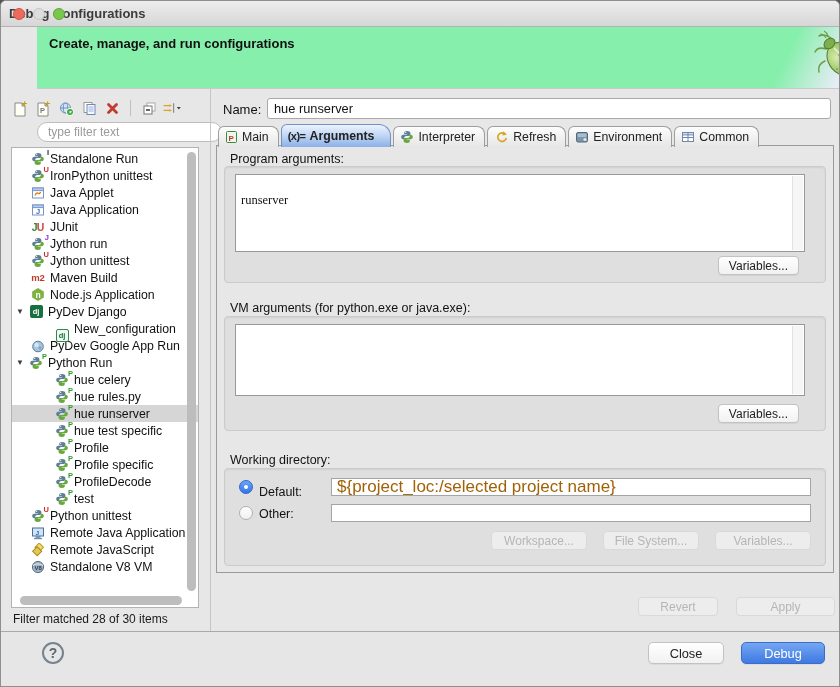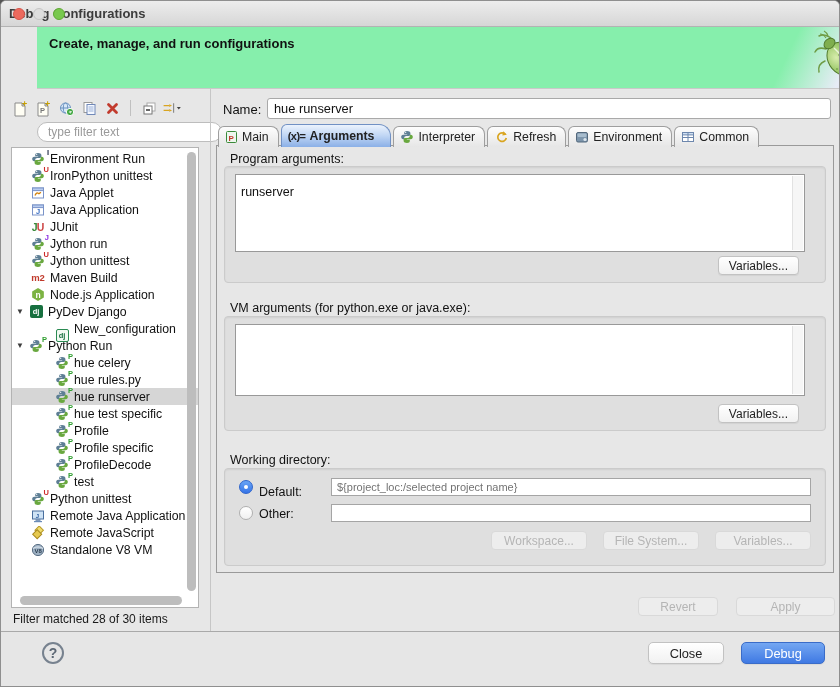--- a/index.html
+++ b/index.html
@@ -76,37 +76,37 @@
   .slabel.vma { top:155px; }
   .slabel.wdl { top:307px; }
   .group { position:absolute; left:7px; width:602px; background:#dfdfdf; border:1px solid #cbcbcb;
            border-radius:4px; box-shadow:inset 0 1px 2px rgba(0,0,0,0.07); }
   .g1 { top:20px;  height:117px; }
   .g2 { top:170px; height:115px; }
   .g3 { top:322px; height:98px; }
   .ta { position:absolute; left:10px; top:7px; width:570px; background:#fff; border:1px solid #999;
         font-size:12.5px; color:#111; }
   .g1 .ta { height:78px; } .g2 .ta { height:72px; }
-  .taval { display:block; padding:10px 16px 2px 5px; white-space:pre-wrap; }
+  .taval { display:block; padding:18px 16px 2px 5px; white-space:pre-wrap;font-family:Liberation Serif, serif; }
   .tasb { position:absolute; right:1px; top:1px; bottom:1px; width:11px; background:#f6f6f6; border-left:1px solid #e2e2e2; }
   .btn { display:inline-flex; align-items:center; justify-content:center; height:19px; padding:0 10px;
          background:linear-gradient(#ffffff,#f1f1f1); border:1px solid #c2c2c2; border-radius:4px;
          font-size:12px; color:#222; box-shadow:0 1px 1px rgba(0,0,0,0.06); cursor:default; }
   .btn.disabled { color:#b5b5b5; background:#ededed; border-color:#d9d9d9; box-shadow:none; }
   .gbtn { position:absolute; right:26px; bottom:7px; min-width:80px; }
   .radio { position:absolute; left:14px; width:14px; height:14px; border-radius:50%;
            border:1px solid #b0b0b0; background:linear-gradient(#fff,#f0f0f0); }
   .radio.on { background:linear-gradient(#6aa5f5,#3574e8); border-color:#2f65cc; }
   .radio.on::after { content:""; position:absolute; left:4px; top:4px; width:4px; height:4px;
                      background:#fff; border-radius:50%; }
   .r1 { top:11px; } .r2 { top:37px; }
   .rlabel { position:absolute; left:34px; font-size:12.5px; color:#111; }
   .dl { top:16px; } .ol { top:38px; }
   .winput { position:absolute; left:106px; width:480px; height:18px; background:#fff; border:1px solid #a5a5a5;
-            font-size:11px; padding:0 5px; color:#737373; outline:none; }
+            font-size:17px; padding:0 5px; color:#a16207; outline:none; }
   .i1 { top:9px; } .i2 { top:35px; }
   .wdbtns { position:absolute; right:14px; top:62px; display:flex; gap:16px; }
   .wdbtns .btn { min-width:96px; }
 
   .revert { position:absolute; left:637px; top:596px; width:80px; }
   .apply  { position:absolute; left:735px; top:596px; width:99px; }
 
   
   .separator { position:absolute; left:0; top:630px; width:100%; height:1px; background:#a9a9a9; }
   .bottombar { position:absolute; left:0; top:631px; width:100%; height:56px; background:#e6e6e6; }
@@ -227,21 +227,21 @@
     <div id="tree-rows">
         <div class="trow pad-leaf">
           <span class="ic">
             <svg width="14" height="14" viewBox="0 0 14 14">
               <path d="M7 1C5 1 4.2 1.8 4.2 3v1.2h3v.6H3.2C1.9 4.8 1.2 5.8 1.2 7s.7 2.2 2 2.2h1V7.9C4.2 6.7 5.2 6 6.3 6h2.5c1 0 1.6-.7 1.6-1.7V3C10.4 1.8 9 1 7 1z" fill="#5d7e94"></path>
               <circle cx="5.7" cy="2.4" r=".55" fill="#fff"></circle>
               <path d="M7 13c2 0 2.8-.8 2.8-2V9.8h-3v-.6h4c1.3 0 2-1 2-2.2s-.7-2.2-2-2.2h-1v1.3C9.8 7.3 8.8 8 7.7 8H5.2c-1 0-1.6.7-1.6 1.7V11c0 1.2 1.4 2 3.4 2z" fill="#69a83f"></path>
             </svg>
             <b class="sup" style="color:#16213e">I</b>
           </span>
-          <span>Environment Run</span>
+          <span>Standalone Run</span>
         </div>
         <div class="trow pad-leaf">
           <span class="ic">
             <svg width="14" height="14" viewBox="0 0 14 14">
               <path d="M7 1C5 1 4.2 1.8 4.2 3v1.2h3v.6H3.2C1.9 4.8 1.2 5.8 1.2 7s.7 2.2 2 2.2h1V7.9C4.2 6.7 5.2 6 6.3 6h2.5c1 0 1.6-.7 1.6-1.7V3C10.4 1.8 9 1 7 1z" fill="#5d7e94"></path>
               <circle cx="5.7" cy="2.4" r=".55" fill="#fff"></circle>
               <path d="M7 13c2 0 2.8-.8 2.8-2V9.8h-3v-.6h4c1.3 0 2-1 2-2.2s-.7-2.2-2-2.2h-1v1.3C9.8 7.3 8.8 8 7.7 8H5.2c-1 0-1.6.7-1.6 1.7V11c0 1.2 1.4 2 3.4 2z" fill="#69a83f"></path>
             </svg>
             <b class="sup" style="color:#cc2b2b">U</b>
           </span>
@@ -317,20 +317,30 @@
           <span class="ic">
             <span class="djb">dj</span>
           </span>
           <span>PyDev Django</span>
         </div>
         <div class="trow pad-child">
           <span class="ic">
             <span class="djb light">dj</span>
           </span>
           <span>New_configuration</span>
+        </div>
+        <div class="trow pad-leaf">
+          <span class="ic">
+            <svg width="14" height="14" viewBox="0 0 14 14">
+              <circle cx="7" cy="7.5" r="5.3" fill="#a8c4dc" stroke="#5c7f9e"></circle>
+              <circle cx="5.5" cy="6" r="2.2" fill="#d8e6f2"></circle>
+              <circle cx="9" cy="9" r="1.4" fill="#7fa3c0"></circle>
+            </svg>
+          </span>
+          <span>PyDev Google App Run</span>
         </div>
         <div class="trow pad-parent">
           <span class="arrow">▼</span>
           <span class="ic">
             <svg width="14" height="14" viewBox="0 0 14 14">
               <path d="M7 1C5 1 4.2 1.8 4.2 3v1.2h3v.6H3.2C1.9 4.8 1.2 5.8 1.2 7s.7 2.2 2 2.2h1V7.9C4.2 6.7 5.2 6 6.3 6h2.5c1 0 1.6-.7 1.6-1.7V3C10.4 1.8 9 1 7 1z" fill="#5d7e94"></path>
               <circle cx="5.7" cy="2.4" r=".55" fill="#fff"></circle>
               <path d="M7 13c2 0 2.8-.8 2.8-2V9.8h-3v-.6h4c1.3 0 2-1 2-2.2s-.7-2.2-2-2.2h-1v1.3C9.8 7.3 8.8 8 7.7 8H5.2c-1 0-1.6.7-1.6 1.7V11c0 1.2 1.4 2 3.4 2z" fill="#69a83f"></path>
             </svg>
             <b class="sup" style="color:#2f9e2f">P</b>

